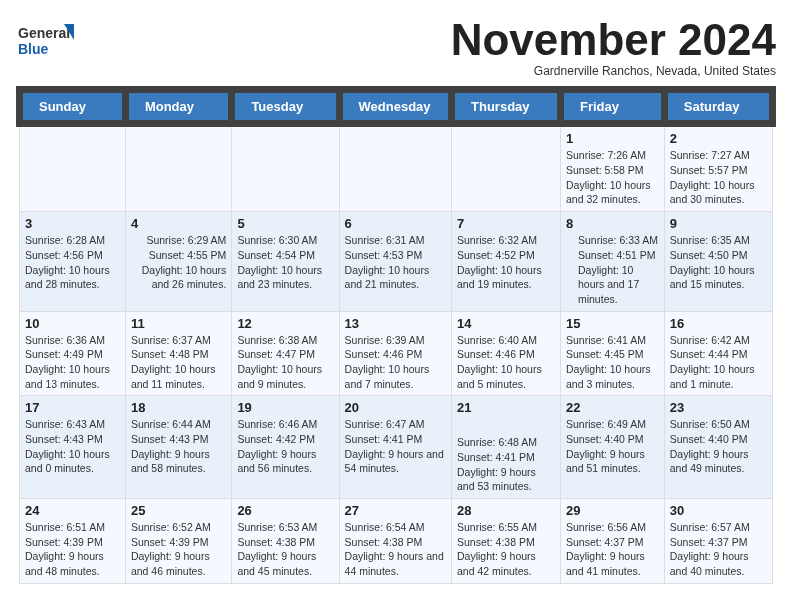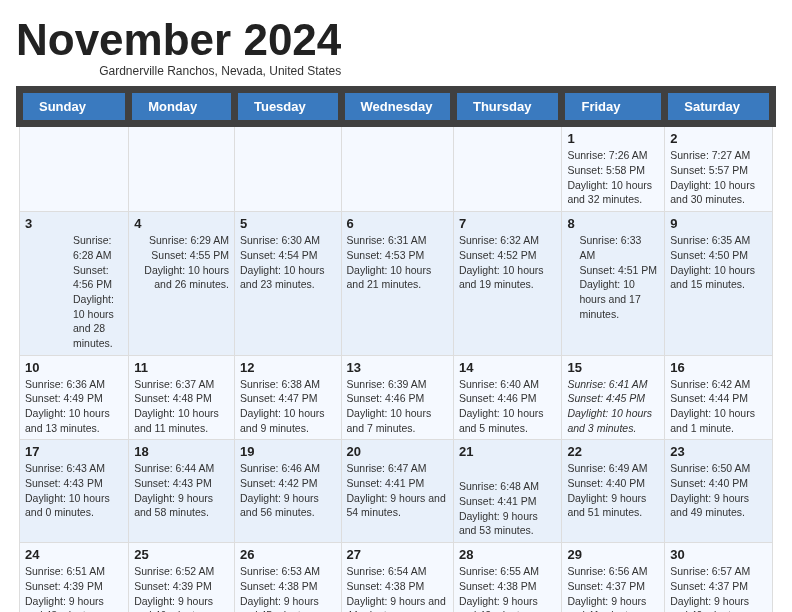--- a/index.html
+++ b/index.html
@@ -80,20 +80,30 @@
       color: #333;
     }
     .empty-cell {
       background-color: #f5f9ff;
     }
   </style>
 </head>
 <body>
 
 <div class="header-area">
+  <div class="logo-wrapper">
+    <div style="position:relative; display:inline-block;">
+      <svg width="60" height="50" viewBox="0 0 60 50">
+
+        <text x="2" y="22" font-size="14" font-weight="bold" fill="#333" font-family="Arial">General</text>
+        <text x="2" y="38" font-size="14" font-weight="bold" fill="#1a5faa" font-family="Arial">Blue</text>
+        <polygon points="48,8 58,8 58,24" fill="#1a5faa"></polygon>
+      </svg>
+    </div>
+  </div>
   <div class="title-area">
     <div class="month-title">November 2024</div>
     <div class="location-title">Gardnerville Ranchos, Nevada, United States</div>
   </div>
 </div>
 
 <table>
   <thead>
     <tr id="header-row">
         <th>Sunday</th>
@@ -121,21 +131,21 @@
         <td>
           <span class="day-num">2</span>
           <div class="cell-text" style="white-space: pre-line;">Sunrise: 7:27 AM
 Sunset: 5:57 PM
 Daylight: 10 hours and 30 minutes.</div>
         </td>
       </tr>
       <tr>
         <td>
           <span class="day-num">3</span>
-          <div class="cell-text" style="white-space: pre-line; margin-left: 48px;">Sunrise: 6:28 AM
+          <div class="cell-text" style="white-space: pre-line;">Sunrise: 6:28 AM
 Sunset: 4:56 PM
 Daylight: 10 hours and 28 minutes.</div>
         </td>
         <td>
           <span class="day-num">4</span>
           <div class="cell-text" style="white-space: pre-line; text-align: right;">Sunrise: 6:29 AM
 Sunset: 4:55 PM
 Daylight: 10 hours and 26 minutes.</div>
         </td>
         <td>
@@ -195,21 +205,21 @@
 Daylight: 10 hours and 7 minutes.</div>
         </td>
         <td>
           <span class="day-num">14</span>
           <div class="cell-text" style="white-space: pre-line;">Sunrise: 6:40 AM
 Sunset: 4:46 PM
 Daylight: 10 hours and 5 minutes.</div>
         </td>
         <td>
           <span class="day-num">15</span>
-          <div class="cell-text" style="white-space: pre-line; font-style: italic;">Sunrise: 6:41 AM
+          <div class="cell-text" style="white-space: pre-line;">Sunrise: 6:41 AM
 Sunset: 4:45 PM
 Daylight: 10 hours and 3 minutes.</div>
         </td>
         <td>
           <span class="day-num">16</span>
           <div class="cell-text" style="white-space: pre-line;">Sunrise: 6:42 AM
 Sunset: 4:44 PM
 Daylight: 10 hours and 1 minute.</div>
         </td>
       </tr>

